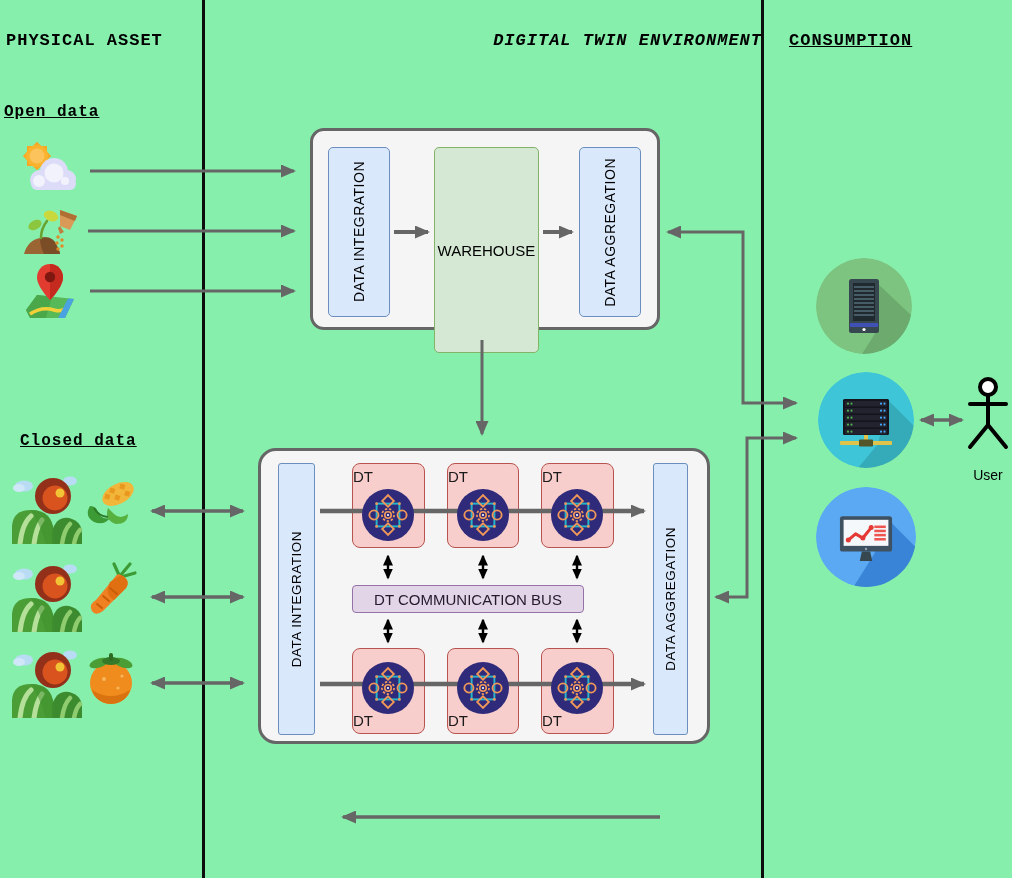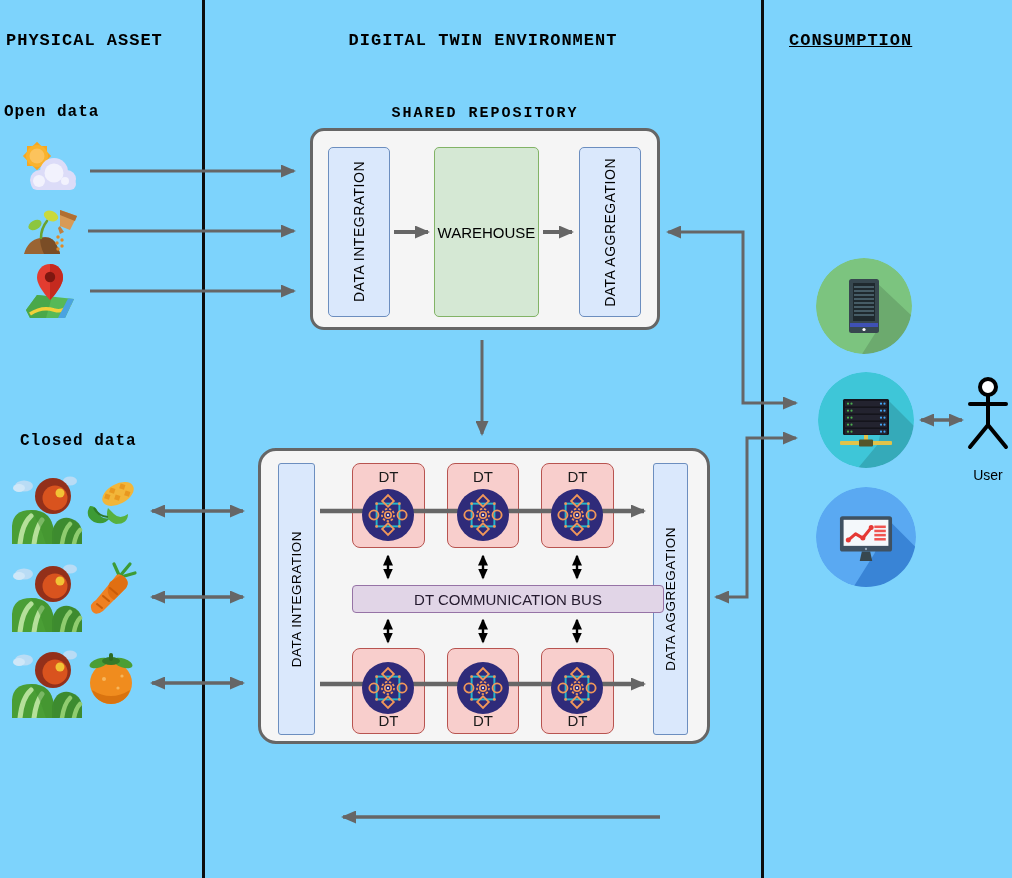--- a/index.html
+++ b/index.html
@@ -1,48 +1,48 @@
 <!DOCTYPE html>
 <html><head>
 <meta charset="utf-8">
 <style>
   html,body{margin:0;padding:0;background:#ffffff;}
-  #canvas{position:relative;width:1012px;height:878px;background:#7dd3fc;overflow:hidden;
+  #canvas{position:relative;width:1012px;height:878px;background:#86efac;overflow:hidden;
           font-family:"Liberation Sans",sans-serif;}
   .mono{font-family:"Liberation Mono","DejaVu Sans Mono",monospace;font-weight:bold;color:#000;}
   .divider{position:absolute;top:0;width:3px;height:878px;background:#0d0d0d;}
   .colhead{position:absolute;top:31px;font-size:17px;letter-spacing:1px;white-space:nowrap;}
   .subhead{position:absolute;font-size:15px;letter-spacing:2px;text-align:center;white-space:nowrap;}
-  .datalabel{position:absolute;font-size:16px;letter-spacing:1px;white-space:nowrap;}
+  .datalabel{position:absolute;font-size:16px;letter-spacing:1px;white-space:nowrap;text-decoration:underline;}
   .bigbox{position:absolute;background:#f5f5f5;border:3px solid #666666;border-radius:14px;box-sizing:border-box;z-index:1;}
   .vbox{position:absolute;background:#dae8fc;border:1.5px solid #6c8ebf;border-radius:5px;box-sizing:border-box;
         display:flex;align-items:center;justify-content:center;z-index:1;}
   .vtext{writing-mode:vertical-rl;transform:rotate(180deg);font-size:14px;color:#000;letter-spacing:.5px;white-space:nowrap;}
   .greenbox{position:absolute;background:#d5e8d4;border:1.5px solid #82b366;border-radius:5px;box-sizing:border-box;
         display:flex;align-items:center;justify-content:center;font-size:15px;color:#000;z-index:1;}
   .dtbox{position:absolute;background:#f8cecc;border:1.5px solid #b85450;border-radius:8px;box-sizing:border-box;z-index:1;}
-  .dtlabel{position:absolute;left:0;width:100%;text-align:center;font-size:15px;color:#1a1a1a;}
+  .dtlabel{position:absolute;left:0;width:100%;font-size:15px;color:#1a1a1a;}
   .busbox{position:absolute;background:#e1d5e7;border:1.5px solid #9673a6;border-radius:4px;box-sizing:border-box;
         display:flex;align-items:center;justify-content:center;font-size:15px;color:#241a2e;z-index:1;}
   .icon{position:absolute;z-index:3;}
   .circleicon{position:absolute;z-index:3;border-radius:50%;overflow:hidden;}
   #arrows{position:absolute;left:0;top:0;z-index:2;}
   .feedback{position:absolute;font-size:15px;color:#666;text-align:center;}
   .userlabel{position:absolute;font-size:14px;color:#000;text-align:center;}
 </style>
 </head>
 <body>
 
 <div id="canvas">
 
   <div class="divider" style="left:202px;"></div>
   <div class="divider" style="left:761px;"></div>
 
   <div class="colhead mono" style="left:6px;">PHYSICAL ASSET</div>
-  <div class="colhead mono" style="left:204px;width:558px;text-align:center;">DIGITAL TWIN ENVIRONMENT</div>
+  <div class="colhead mono" style="left:204px;width:558px;text-align:right;font-style:italic;">DIGITAL TWIN ENVIRONMENT</div>
   <div class="colhead mono" style="left:789px;text-decoration:underline;">CONSUMPTION</div>
 
   <div class="datalabel mono" style="left:4px;top:103px;">Open data</div>
 
   <svg class="icon" style="left:18px;top:140px;" width="62" height="58" viewBox="0 0 62 58">
     <g>
       <rect x="9" y="6" width="20" height="20" fill="#f6a723" transform="rotate(45 19 16)"></rect>
       <rect x="9" y="6" width="20" height="20" fill="#f6a723"></rect>
       <circle cx="19" cy="16" r="11" fill="#f9b32e"></circle>
       <circle cx="19" cy="16" r="7.5" fill="#fcc35c"></circle>
@@ -75,26 +75,25 @@
   <svg class="icon" style="left:24px;top:262px;" width="52" height="58" viewBox="0 0 52 58">
     <polygon points="2,48 13,33 50,37 41,56 6,56" fill="#57b957"></polygon>
     <polygon points="13,33 28,34.5 22,56 6,56 2,48" fill="#4aa84a"></polygon>
     <path d="M6,52 Q18,44 30,48 Q40,51 46,42" stroke="#f2d038" stroke-width="3.5" fill="none"></path>
     <polygon points="41,56 50,37 44,36.4 34,56" fill="#4aa3e0"></polygon>
     <path d="M26,2 C18.5,2 13,8 13,15.5 C13,25 26,38 26,38 C26,38 39,25 39,15.5 C39,8 33.5,2 26,2 Z" fill="#e23c30"></path>
     <path d="M26,2 C33.5,2 39,8 39,15.5 C39,25 26,38 26,38 Z" fill="#c52a1f"></path>
     <circle cx="26" cy="15" r="5.2" fill="#7e1710"></circle>
   </svg>
 
-  <div class="subhead mono" style="left:310px;width:350px;top:105px;">SHARED REPOSITORY</div>
   <div class="bigbox" style="left:310px;top:128px;width:350px;height:202px;"></div>
   <div class="vbox" style="left:328px;top:147px;width:62px;height:170px;">
     <span class="vtext">DATA INTEGRATION</span>
   </div>
-  <div class="greenbox" style="left:434px;top:147px;width:105px;height:170px;">
+  <div class="greenbox" style="left:434px;top:147px;width:105px;height:206px;">
     <span>WAREHOUSE</span>
   </div>
   <div class="vbox" style="left:579px;top:147px;width:62px;height:170px;">
     <span class="vtext">DATA AGGREGATION</span>
   </div>
 
   <div class="bigbox" style="left:258px;top:448px;width:452px;height:296px;border-radius:18px;"></div>
 
   <div class="vbox" style="left:278px;top:463px;width:37px;height:272px;border-radius:3px;">
     <span class="vtext" style="font-size:13.5px;">DATA INTEGRATION</span>
@@ -116,21 +115,21 @@
   <div class="dtbox" style="left:352px;top:648px;width:73px;height:86px;">
     <span class="dtlabel" style="bottom:4px;">DT</span>
     </div>
   <div class="dtbox" style="left:447px;top:648px;width:72px;height:86px;">
     <span class="dtlabel" style="bottom:4px;">DT</span>
     </div>
   <div class="dtbox" style="left:541px;top:648px;width:73px;height:86px;">
     <span class="dtlabel" style="bottom:4px;">DT</span>
     </div>
 
-  <div class="busbox" style="left:352px;top:585px;width:312px;height:28px;">
+  <div class="busbox" style="left:352px;top:585px;width:232px;height:28px;">
     <span>DT COMMUNICATION BUS</span>
   </div>
 
   <div class="datalabel mono" style="left:20px;top:432px;">Closed data</div>
 
   <svg class="icon" style="left:10px;top:472px;" width="74" height="72" viewBox="0 0 74 72">
     <use href="#farmg"></use>
   </svg>
   <svg class="icon" style="left:10px;top:560px;" width="74" height="72" viewBox="0 0 74 72">
     <use href="#farmg"></use>

